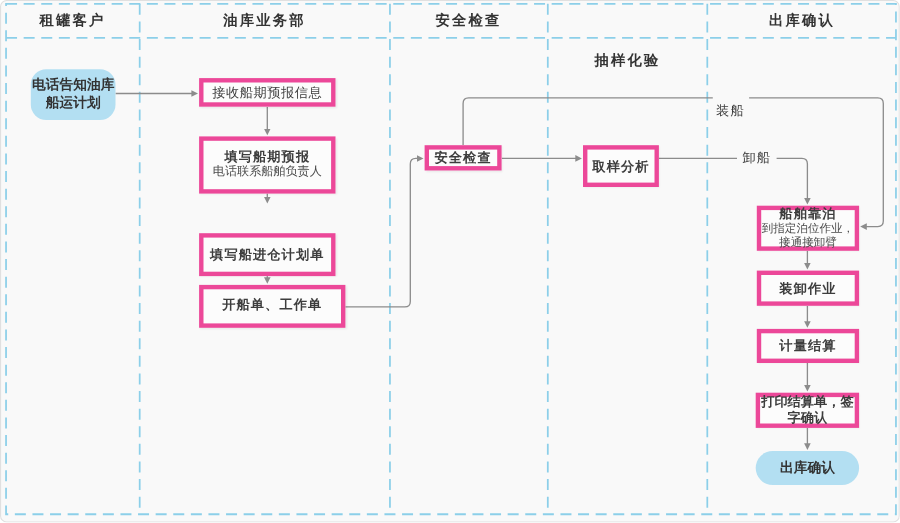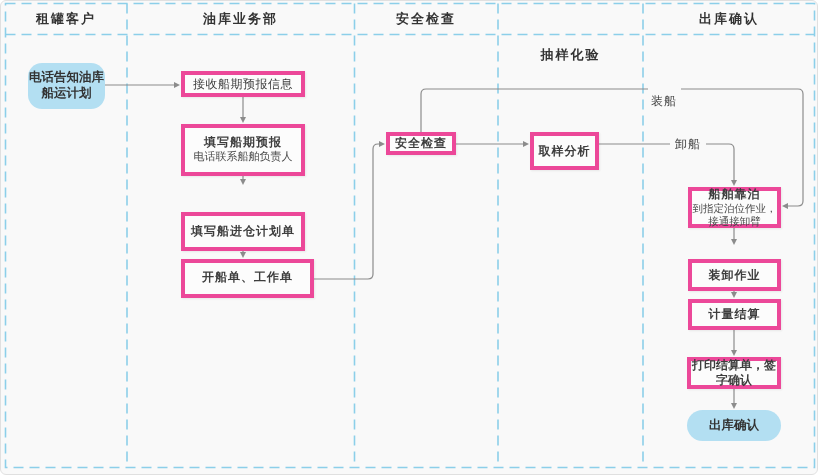--- a/index.html
+++ b/index.html
@@ -126,21 +126,21 @@
   <div class="node box bold" style="left:529px;top:131px;width:69px;height:38px;">
     <span>取样分析</span>
   </div>
 
   <div class="node box" style="left:687px;top:186px;width:93px;height:41px;">
     <span class="bold">船舶靠泊</span>
     <span class="sub">到指定泊位作业，</span>
     <span class="sub">接通接卸臂</span>
   </div>
 
-  <div class="node box bold" style="left:687px;top:245px;width:93px;height:32px;margin-top:13px;">
+  <div class="node box bold" style="left:687px;top:245px;width:93px;height:32px;">
     <span>装卸作业</span>
   </div>
 
   <div class="node box bold" style="left:687px;top:298px;width:93px;height:31px;">
     <span>计量结算</span>
   </div>
 
   <div class="node box bold" style="left:686px;top:356px;width:94px;height:32px;letter-spacing:0;">
     <span>打印结算单，签</span>
     <span>字确认</span>

